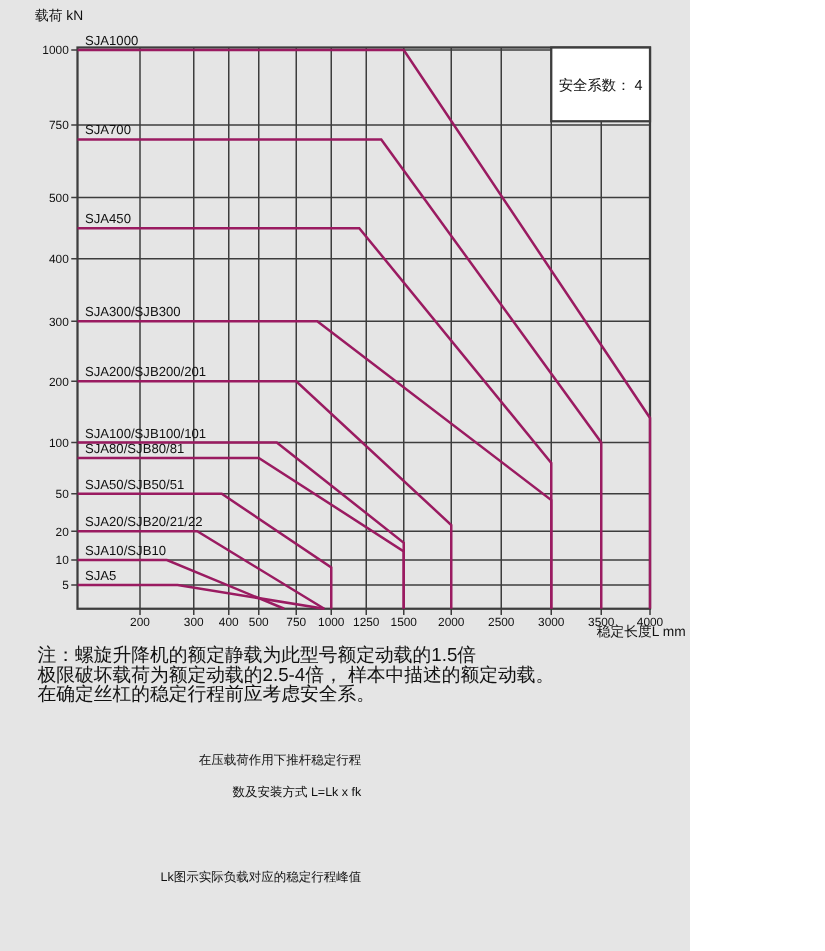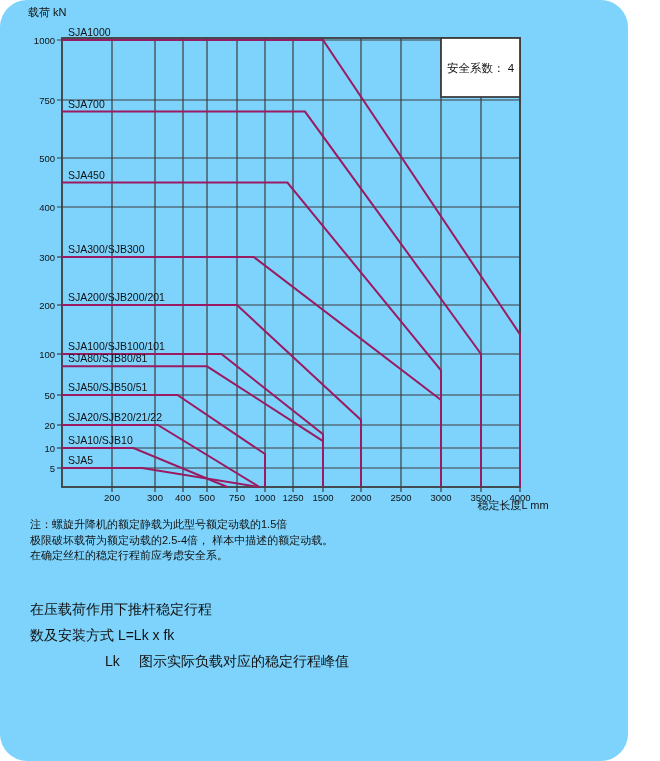--- a/index.html
+++ b/index.html
@@ -1,26 +1,26 @@
 <!DOCTYPE html>
 <html><head>
 <meta charset="utf-8">
 <style>
   html,body{margin:0;padding:0;background:#fff;}
-  .page{position:relative;width:628px;height:761px;background:#7dd3fc;
-        font-family:"Liberation Sans","DejaVu Sans",sans-serif;color:#111;overflow:hidden;border-radius:27px;}
+  .page{position:relative;width:552px;height:761px;background:#e5e5e5;
+        font-family:"Liberation Sans","DejaVu Sans",sans-serif;color:#111;overflow:hidden;}
   svg{display:block;}
   svg text{fill:#111;font-family:"Liberation Sans","DejaVu Sans",sans-serif;}
   .tick-label{font-size:9.5px;}
   .series-label{font-size:10.5px;}
   .axis-title{font-size:11px;}
   .safety-text{font-size:11.5px;}
-  .notes{position:absolute;left:30px;top:517px;font-size:11px;line-height:15.5px;white-space:nowrap;}
-  .section{position:absolute;left:30px;top:596px;font-size:14px;line-height:26px;white-space:nowrap;}
-  .def{padding-left:75px;}
+  .notes{position:absolute;left:30px;top:517px;font-size:15px;line-height:15.5px;white-space:nowrap;}
+  .section{position:absolute;left:30px;top:596px;font-size:10px;line-height:26px;white-space:nowrap;text-align:right;}
+  .def{padding-left:75px;margin-top:42px;}
   .term{display:inline-block;min-width:34px;}
 </style>
 </head>
 <body>
 
 <div class="page">
 
   <svg id="chart" viewBox="0 0 660 513" width="660" height="513">
     <text class="axis-title" x="28" y="16">载荷 kN</text>
     <g id="g-grid">

